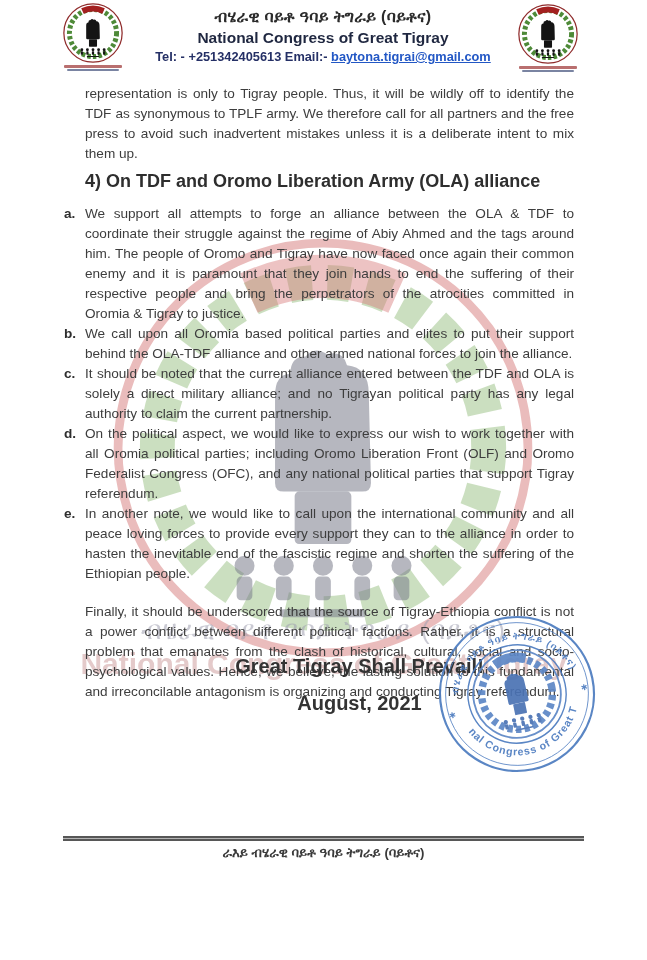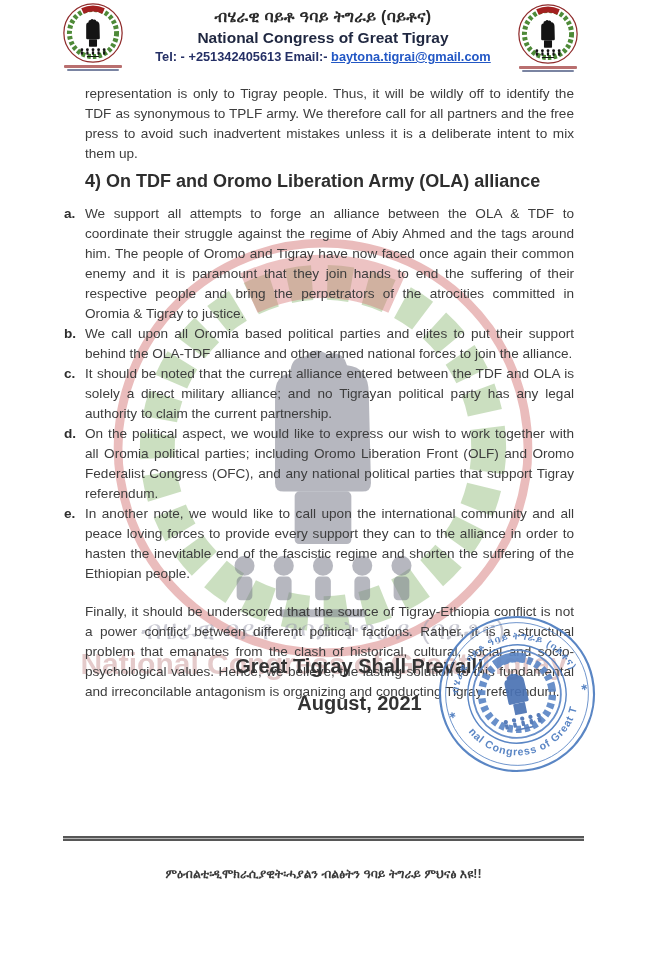--- a/index.html
+++ b/index.html
@@ -177,15 +177,15 @@
       <text font-size="10.5" letter-spacing="0.8" fill="currentColor" font-weight="bold">
         <textPath href="#stArcBottom" startOffset="50%" text-anchor="middle">National Congress of Great Tigray</textPath>
       </text>
       <text x="-70" y="10" font-size="8" fill="currentColor">✱</text>
       <text x="63" y="10" font-size="8" fill="currentColor">✱</text>
       <use href="#emblem" x="-46" y="-46" width="92" height="92" style="--bg:transparent; --ring:#5d87c6; --wreath:#5d87c6; --fist:#4a72b4; --band:#5d87c6;"></use>
     </svg>
   </div>
 
   <div class="footer-rule"></div>
-  <div class="footer-line2">ምዕብልቲ፡ዲሞክራሲያዊት፡ሓያልን ብልፅትን ዓባይ ትግራይ ምህናፅ እዩ!!</div>
+  <div class="footer-line1">ራእይ ብሄራዊ ባይቶ ዓባይ ትግራይ (ባይቶና)</div>
 
 </div>
 
 </body></html>

